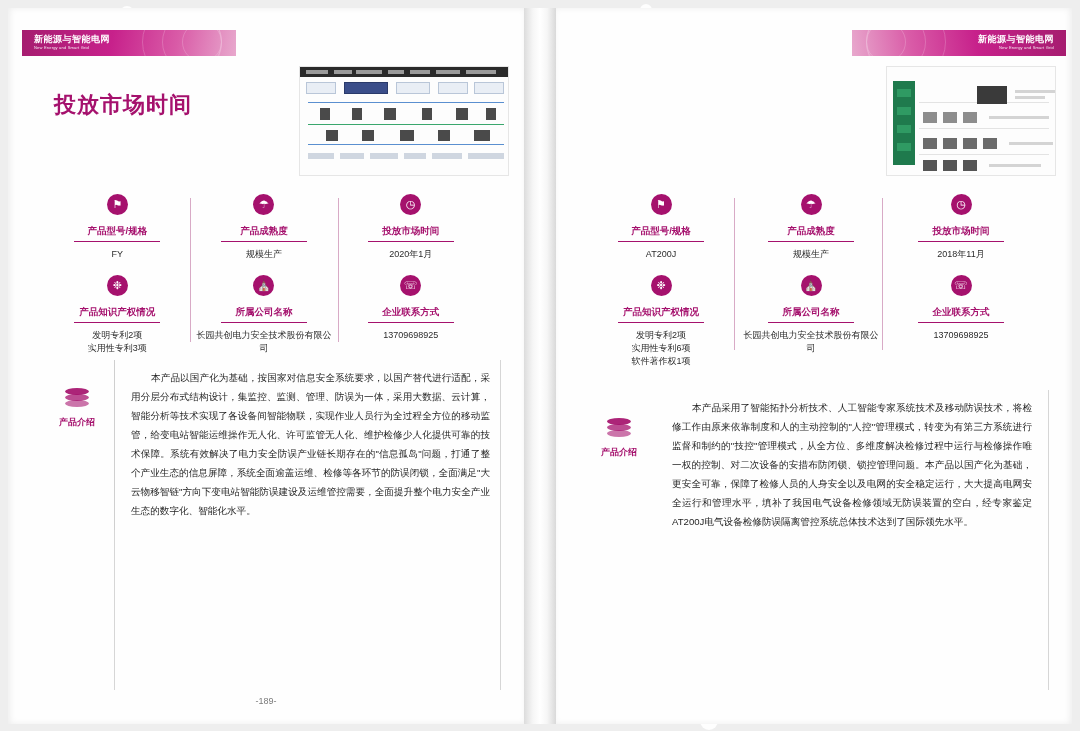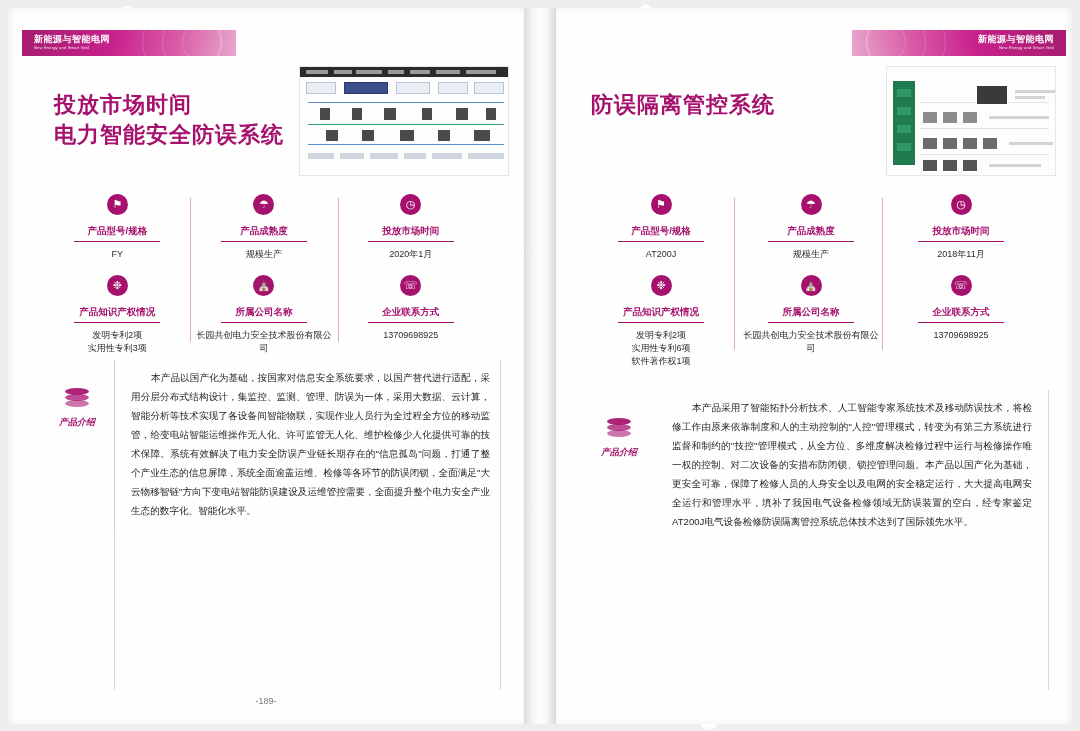--- a/index.html
+++ b/index.html
@@ -150,21 +150,21 @@
     width: 24px; height: 24px; margin: 0 auto 4px; position: relative;
   }
   .stack-ico i {
     position: absolute; left: 0; width: 24px; height: 7px;
     background: #a5116d; border-radius: 50%;
     opacity: .92;
   }
   .stack-ico i:nth-child(1){ top: 0; }
   .stack-ico i:nth-child(2){ top: 6px; opacity:.75; }
   .stack-ico i:nth-child(3){ top: 12px; opacity:.58; }
-  .intro-tag-label { font-size: 9px; color: #a5116d; font-weight: bold; font-style: italic; }
+  .intro-tag-label { font-size: 9px; color: #a5116d; font-weight: bold; }
   .intro-body {
     margin-left: 66px;
     border-left: 1px solid #cfcfcf;
     padding: 8px 10px 10px 16px;
     font-size: 9.6px;
     line-height: 19px;
     color: #1f1f1f;
     text-align: justify;
     text-indent: 20px;
   }
@@ -211,21 +211,20 @@
         <i style="left:160px;top:-8px;width:40px;height:40px"></i>
       </div>
       <div class="banner-text">
         <div class="banner-title">新能源与智能电网</div>
         <div class="banner-sub">New Energy and Smart Grid</div>
       </div>
     </div>
 
     <div class="title-block">
       <div>投放市场时间</div>
-      <div class="title-line2">电力智能安全防误系统</div>
     </div>
 
     <div class="shot left">
       <div class="sbar">
         <i style="left:6px;width:22px"></i>
           <i style="left:34px;width:18px"></i>
         <i style="left:56px;width:26px"></i>
           <i style="left:88px;width:16px"></i>
         <i style="left:110px;width:20px"></i>
           <i style="left:136px;width:24px"></i>
@@ -328,21 +327,20 @@
         <i style="left:14px;top:-18px;width:60px;height:60px"></i>
         <i style="left:14px;top:-8px;width:40px;height:40px"></i>
       </div>
       <div class="banner-text">
         <div class="banner-title">新能源与智能电网</div>
         <div class="banner-sub">New Energy and Smart Grid</div>
       </div>
     </div>
 
     <div class="title-block">
-      <div class="title-line2">防误隔离管控系统</div>
     </div>
 
     <div class="shot right">
       <div class="greenpanel">
         <b style="top:8px"></b>
           <b style="top:26px"></b>
           <b style="top:44px"></b>
           <b style="top:62px"></b>
       </div>
       <div class="rrow" style="top:14px">

